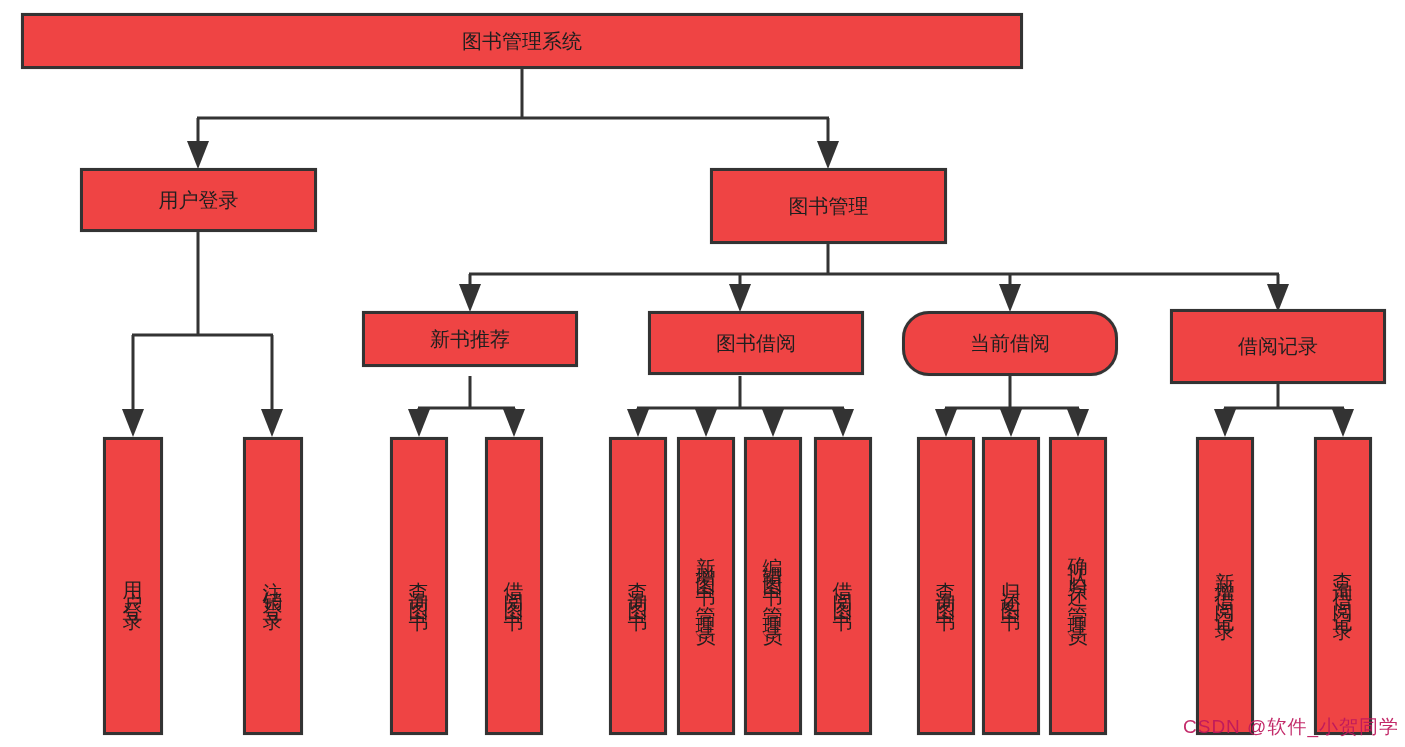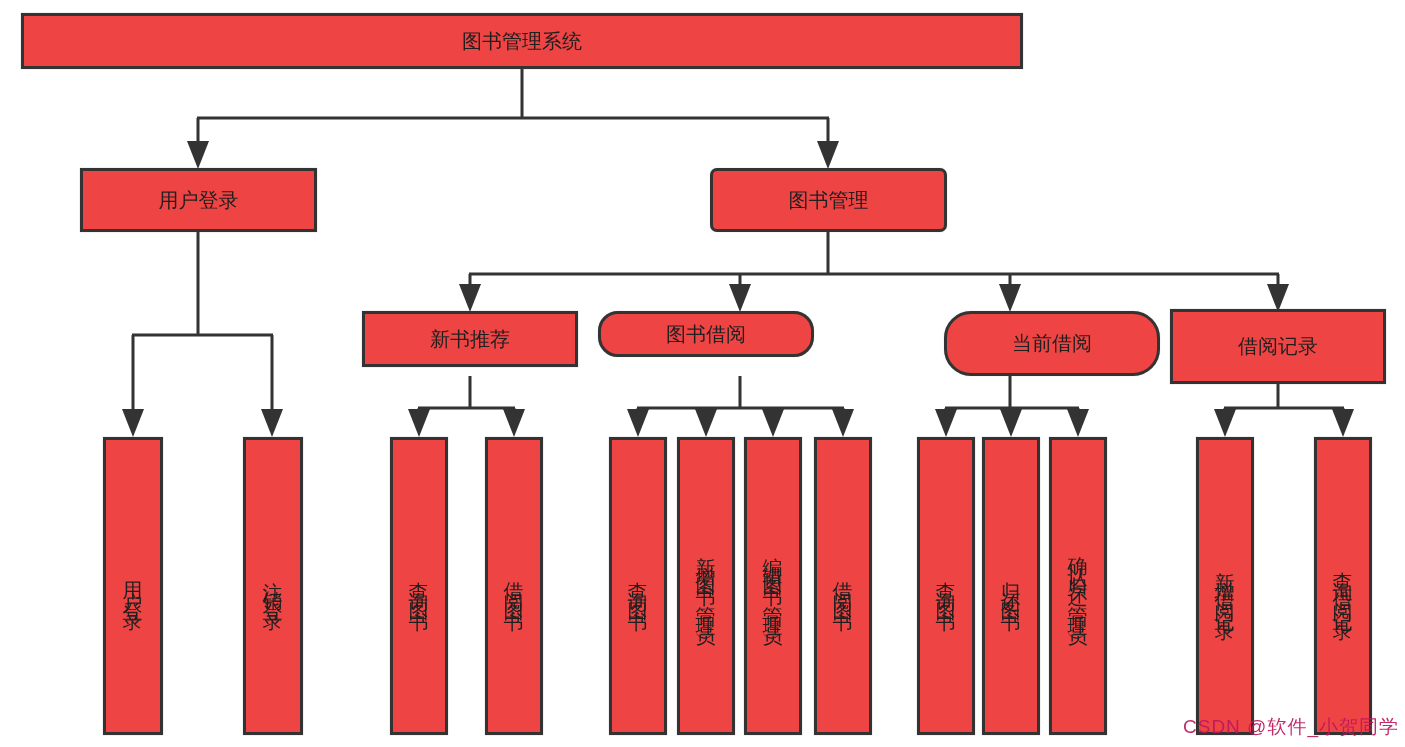--- a/index.html
+++ b/index.html
@@ -20,24 +20,24 @@
     box-shadow:0 0 1px rgba(120,120,120,.6);
   }
   .leaf{top:437px;height:298px;width:58px;}
   .leaf span{
     writing-mode:vertical-rl;text-orientation:mixed;
     letter-spacing:10px;line-height:1;white-space:pre;
   }
 
   .n-root{left:21px;top:13px;width:1002px;height:56px;}
   .n-login{left:80px;top:168px;width:237px;height:64px;}
-  .n-mgmt{left:710px;top:168px;width:237px;height:64px;border-radius:7px;}
+  .n-mgmt{left:710px;top:168px;width:237px;height:76px;}
   .n-l3-0{left:362px;top:311px;width:216px;height:56px;}
-  .n-l3-1{left:598px;top:311px;width:216px;height:46px;border-radius:20px;}
-  .n-l3-2{left:944px;top:311px;width:216px;height:65px;border-radius:27px;}
+  .n-l3-1{left:648px;top:311px;width:216px;height:64px;}
+  .n-l3-2{left:902px;top:311px;width:216px;height:65px;border-radius:27px;}
   .n-l3-3{left:1170px;top:309px;width:216px;height:75px;}
 
   .n-a1{left:103px;width:60px;}
   .n-a2{left:243px;width:60px;}
   .n-b1{left:390px;}
   .n-b2{left:485px;}
   .n-c1{left:609px;}
   .n-c2{left:677px;}
   .n-c3{left:744px;}
   .n-c4{left:814px;}

